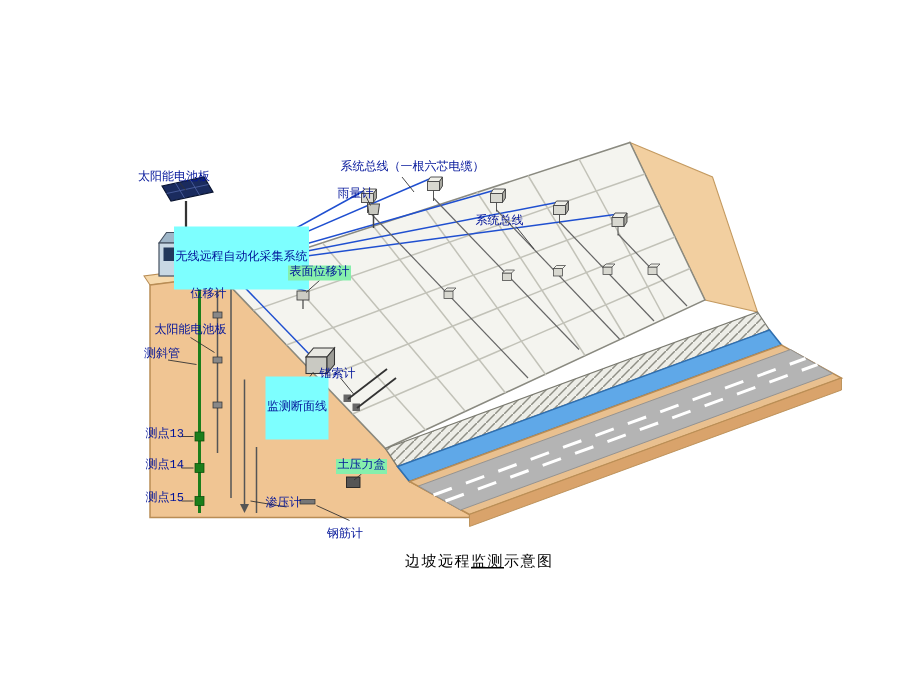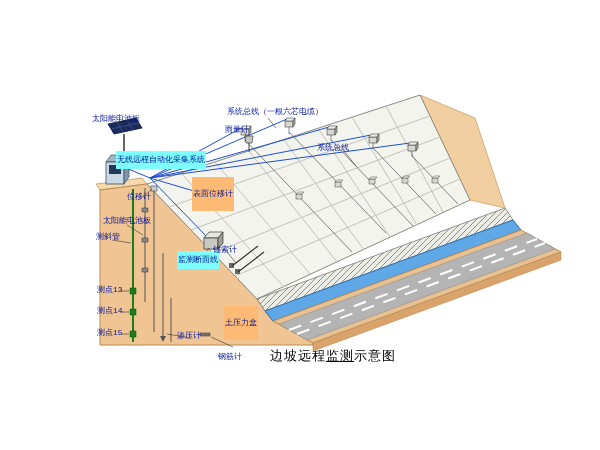--- a/index.html
+++ b/index.html
@@ -1,22 +1,22 @@
 <!DOCTYPE html>
 <html><head>
 <meta charset="utf-8">
 <style>
   html,body{margin:0;padding:0;background:#fff;}
   .stage{position:relative;width:600px;height:450px;background:#ffffff;overflow:hidden;
          font-family:"Liberation Sans",sans-serif;}
   .scene{position:absolute;left:0;top:0;}
   .lbl{position:absolute;font-size:8px;line-height:10px;color:#001399;white-space:nowrap;font-family:Liberation Mono, monospace;}
-  .hl-cyan{background:#7DFFFF;padding:4px 1px;}
-  .hl-green{background:#fdba74;padding:12px 1px;}
-  .caption{position:absolute;font-size:13px;color:#000;letter-spacing:1px;white-space:nowrap;}
+  .hl-cyan{background:#7DFFFF;padding:16px 1px;}
+  .hl-green{background:#86efac;padding:0 1px;}
+  .caption{position:absolute;font-size:10px;color:#000;letter-spacing:1px;white-space:nowrap;margin-top:20px;}
   .caption .u{text-decoration:underline;}
 </style>
 </head>
 <body>
 
 <div class="stage">
 
   <svg class="scene" width="600" height="450" viewBox="0 0 600 450">
     <defs>
       <pattern id="hatch" width="6" height="6" patternUnits="userSpaceOnUse">

